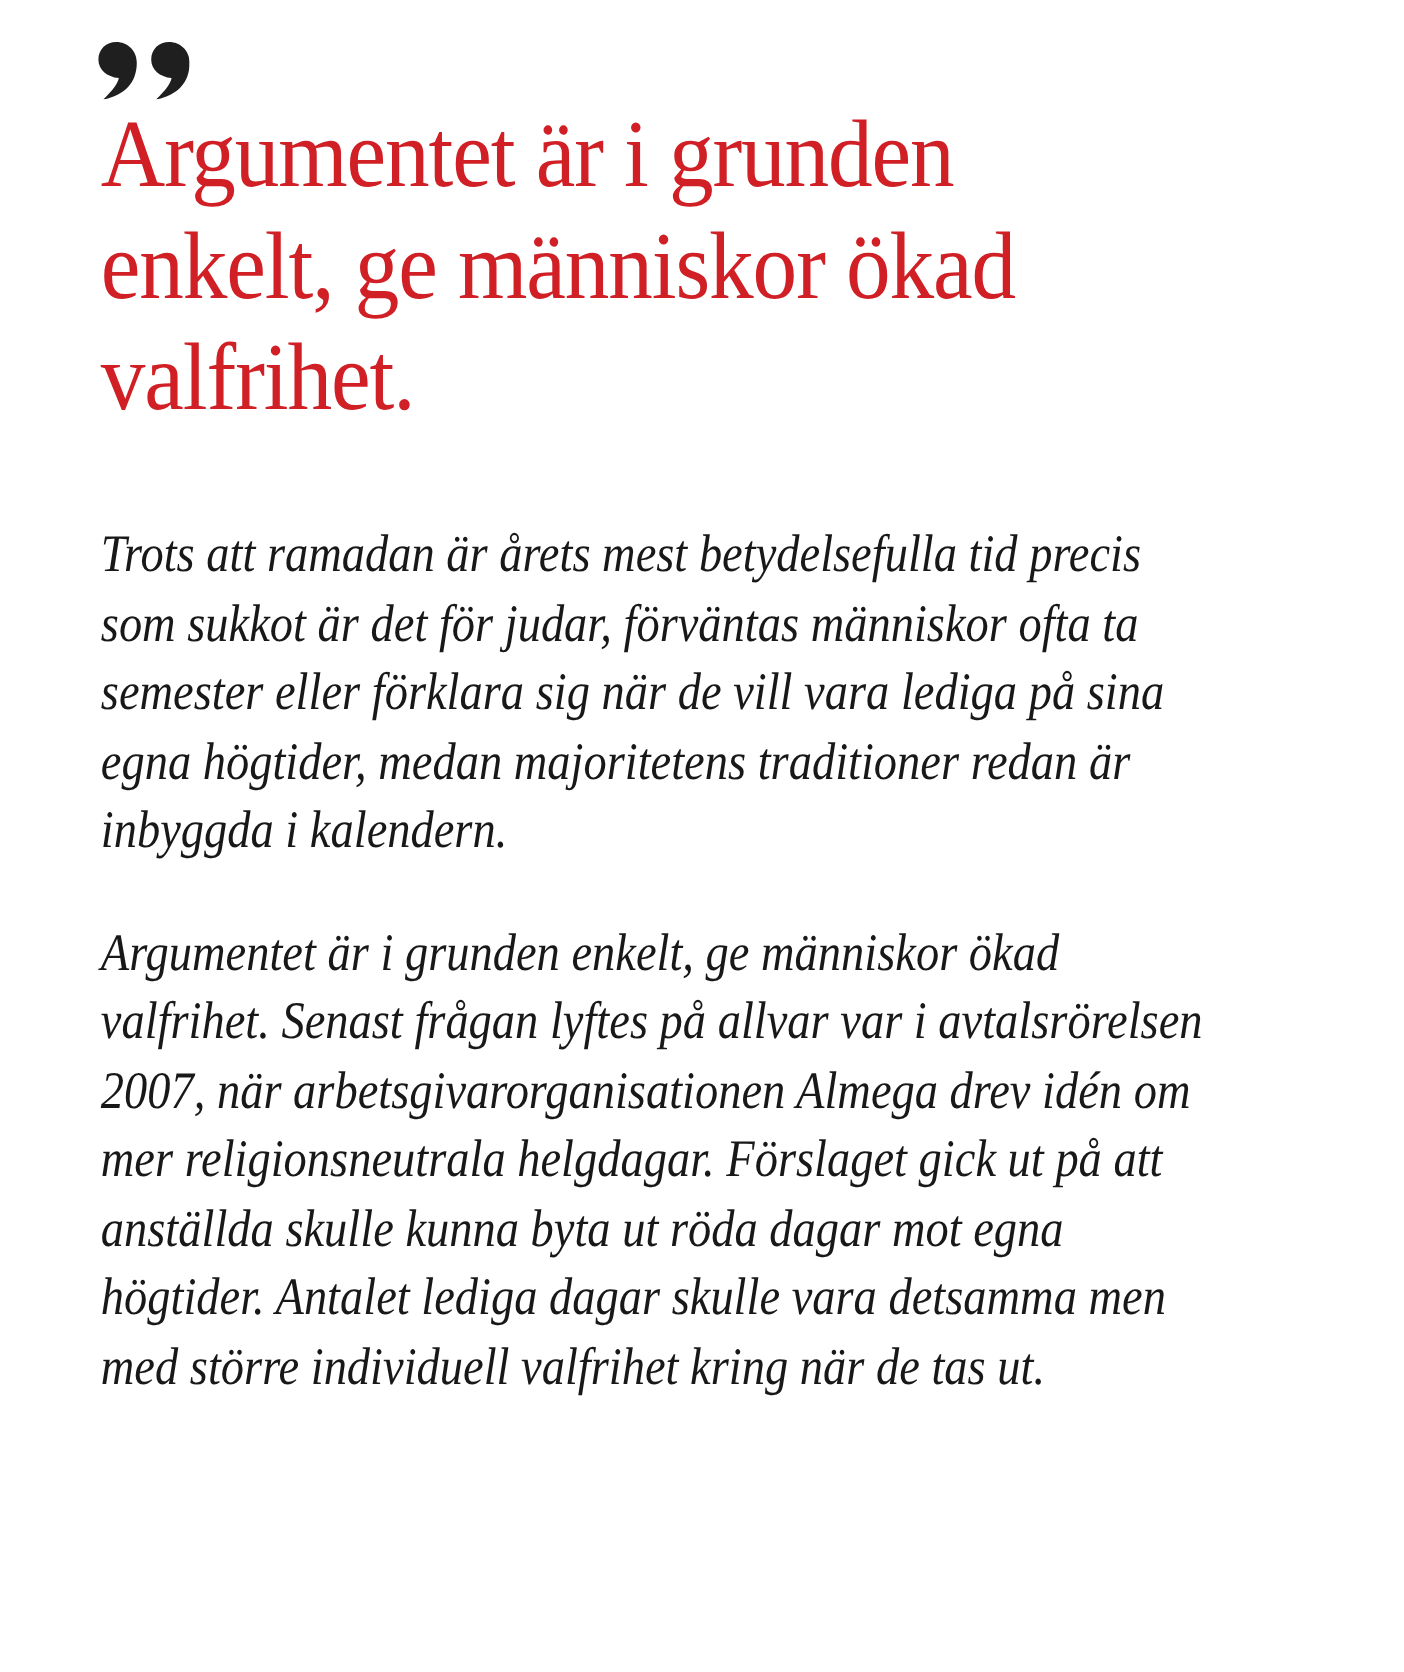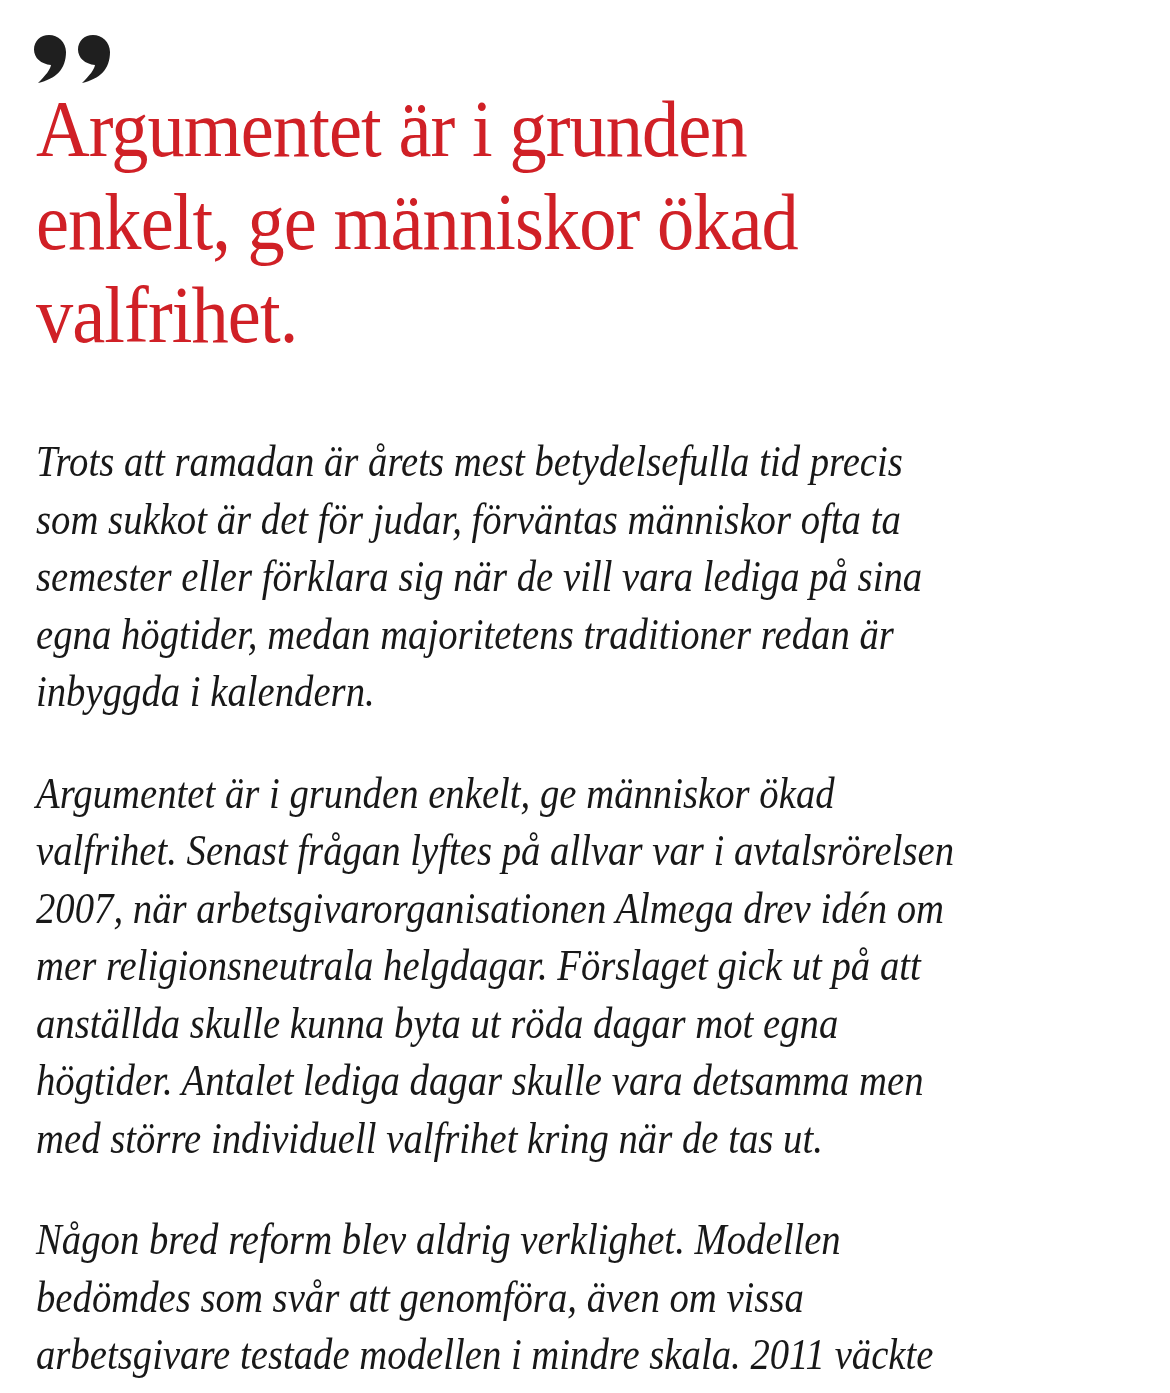--- a/index.html
+++ b/index.html
@@ -9,20 +9,21 @@
   }
   body {
     width: 1170px;
     height: 1393px;
     overflow: hidden;
     font-family: "Liberation Serif", serif;
   }
   .page {
     padding: 35px 36px 0 36px;
     box-sizing: border-box;
+    margin-left: 48px;
   }
   .quote-mark-svg {
     display: block;
     margin-left: -4px;
   }
   .headline {
     margin: 0 0 71px 0;
     padding: 0;
     font-weight: 400;
     color: var(--heading-red, #d02026);
@@ -82,20 +83,15 @@
     <p class="para">
       <span class="body-line">Argumentet är i grunden enkelt, ge människor ökad</span>
       <span class="body-line">valfrihet. Senast frågan lyftes på allvar var i avtalsrörelsen</span>
       <span class="body-line">2007, när arbetsgivarorganisationen Almega drev idén om</span>
       <span class="body-line">mer religionsneutrala helgdagar. Förslaget gick ut på att</span>
       <span class="body-line">anställda skulle kunna byta ut röda dagar mot egna</span>
       <span class="body-line">högtider. Antalet lediga dagar skulle vara detsamma men</span>
       <span class="body-line">med större individuell valfrihet kring när de tas ut.</span>
     </p>
 
-    <p class="para">
-      <span class="body-line">Någon bred reform blev aldrig verklighet. Modellen</span>
-      <span class="body-line">bedömdes som svår att genomföra, även om vissa</span>
-      <span class="body-line">arbetsgivare testade modellen i mindre skala. 2011 väckte</span>
-    </p>
 
   </div>
 </div>
 
 </body></html>

